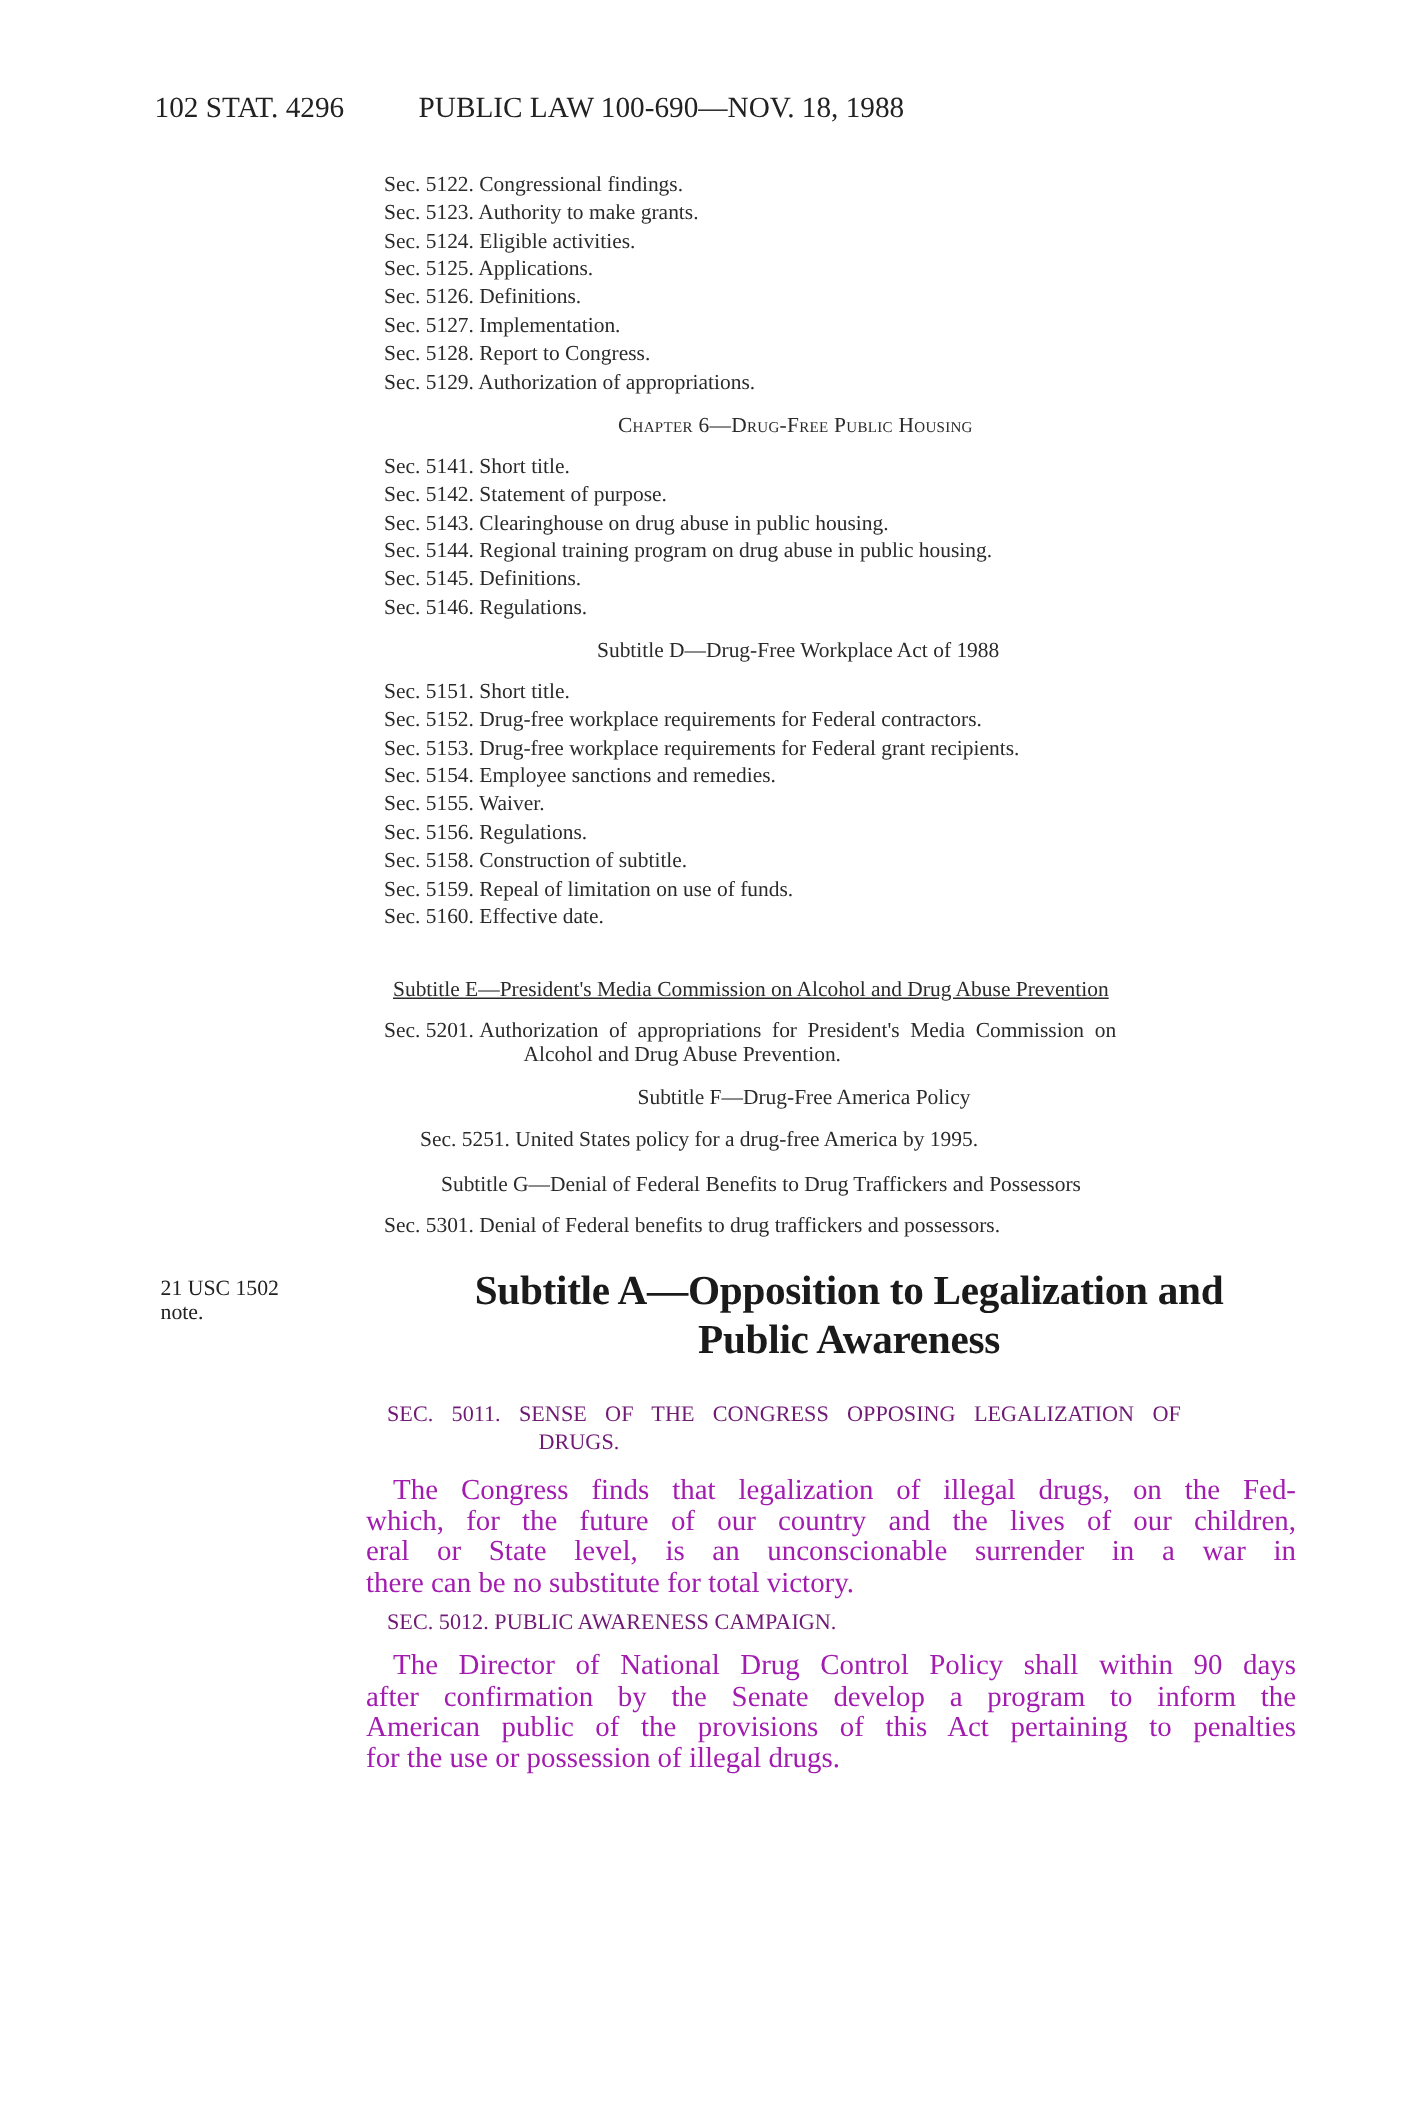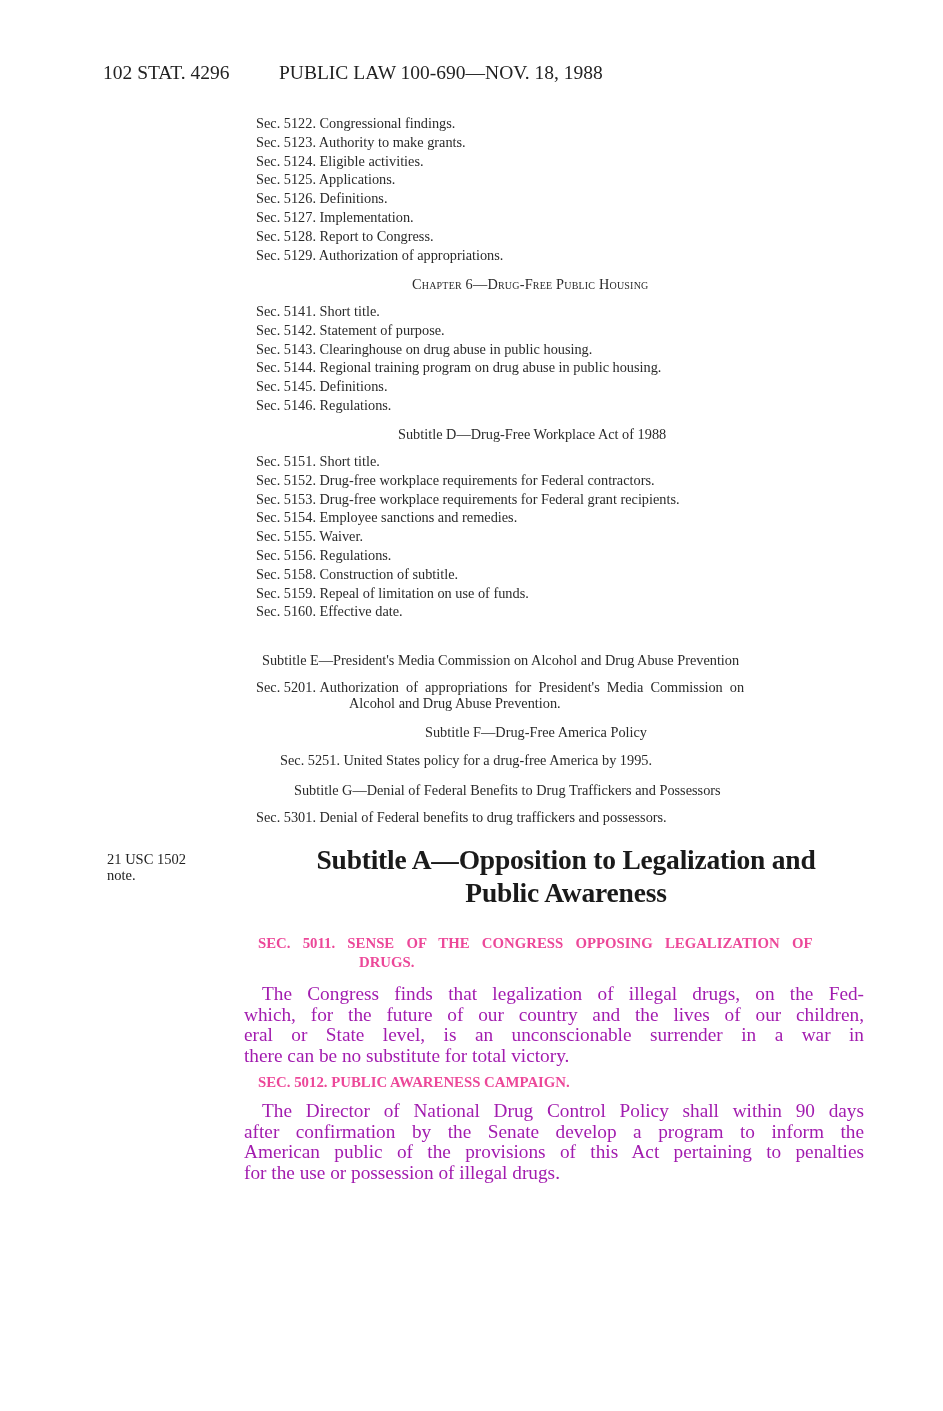--- a/index.html
+++ b/index.html
@@ -13,21 +13,21 @@
   .toc-row { white-space: nowrap; }
   .toc-head { font-size: 14.3px; color: #2a2a2a; white-space: nowrap; }
   .smallcaps { font-variant: small-caps; letter-spacing: 0.2px; }
   .margin-note { left: 107px; top: 851px; font-size: 14.5px; line-height: 16px; color: #222; }
   .subtitle-head {
     left: 258px; width: 616px; top: 843px; text-align: center;
     font-family: "Liberation Serif", serif; font-weight: bold; font-size: 27.5px;
     line-height: 33px; color: #1a1a1a; letter-spacing: -0.2px;
   }
   .sec-head {
-    font-weight: bold; font-size: 14.8px; color: #ec4899; white-space: nowrap;
+    font-weight: normal; font-size: 14.8px; color: #701a75; white-space: nowrap;
   }
   .body-para {
     left: 244px; width: 620px; font-size: 19.3px; line-height: 20.5px;
     text-align: justify; color: #a21caf;
   }
   .body-para .ln { display: block; text-align: justify; text-align-last: justify; }
   .body-para .ln.last { text-align-last: left; }
 </style>
 </head>
 <body>
@@ -64,21 +64,21 @@
   <div class="toc-row"><span>Sec. 5152.</span> <span>Drug-free workplace requirements for Federal contractors.</span></div>
   <div class="toc-row"><span>Sec. 5153.</span> <span>Drug-free workplace requirements for Federal grant recipients.</span></div>
   <div class="toc-row"><span>Sec. 5154.</span> <span>Employee sanctions and remedies.</span></div>
   <div class="toc-row"><span>Sec. 5155.</span> <span>Waiver.</span></div>
   <div class="toc-row"><span>Sec. 5156.</span> <span>Regulations.</span></div>
   <div class="toc-row"><span>Sec. 5158.</span> <span>Construction of subtitle.</span></div>
   <div class="toc-row"><span>Sec. 5159.</span> <span>Repeal of limitation on use of funds.</span></div>
   <div class="toc-row"><span>Sec. 5160.</span> <span>Effective date.</span></div>
 </div>
 
-<div class="abs toc-head" style="left:262px; top:652px;">Subtitle E—President's Media Commission on Alcohol and Drug Abuse Prevention</div>
+<div class="abs toc-head" style="left:262px; top:652px;text-decoration:underline;">Subtitle E—President's Media Commission on Alcohol and Drug Abuse Prevention</div>
 <div class="abs toc" style="top:679px; line-height:16px;">
   <div class="toc-row">
     <span>Sec. 5201.</span>
     <span style="word-spacing:3.5px;">Authorization of appropriations for President's Media Commission on</span>
   </div>
   <div class="toc-row" style="padding-left:93px;">Alcohol and Drug Abuse Prevention.</div>
 </div>
 
 <div class="abs toc-head" style="left:425px; top:724px;">Subtitle F—Drug-Free America Policy</div>
 <div class="abs toc" style="top:751px;margin-left:24px;">

